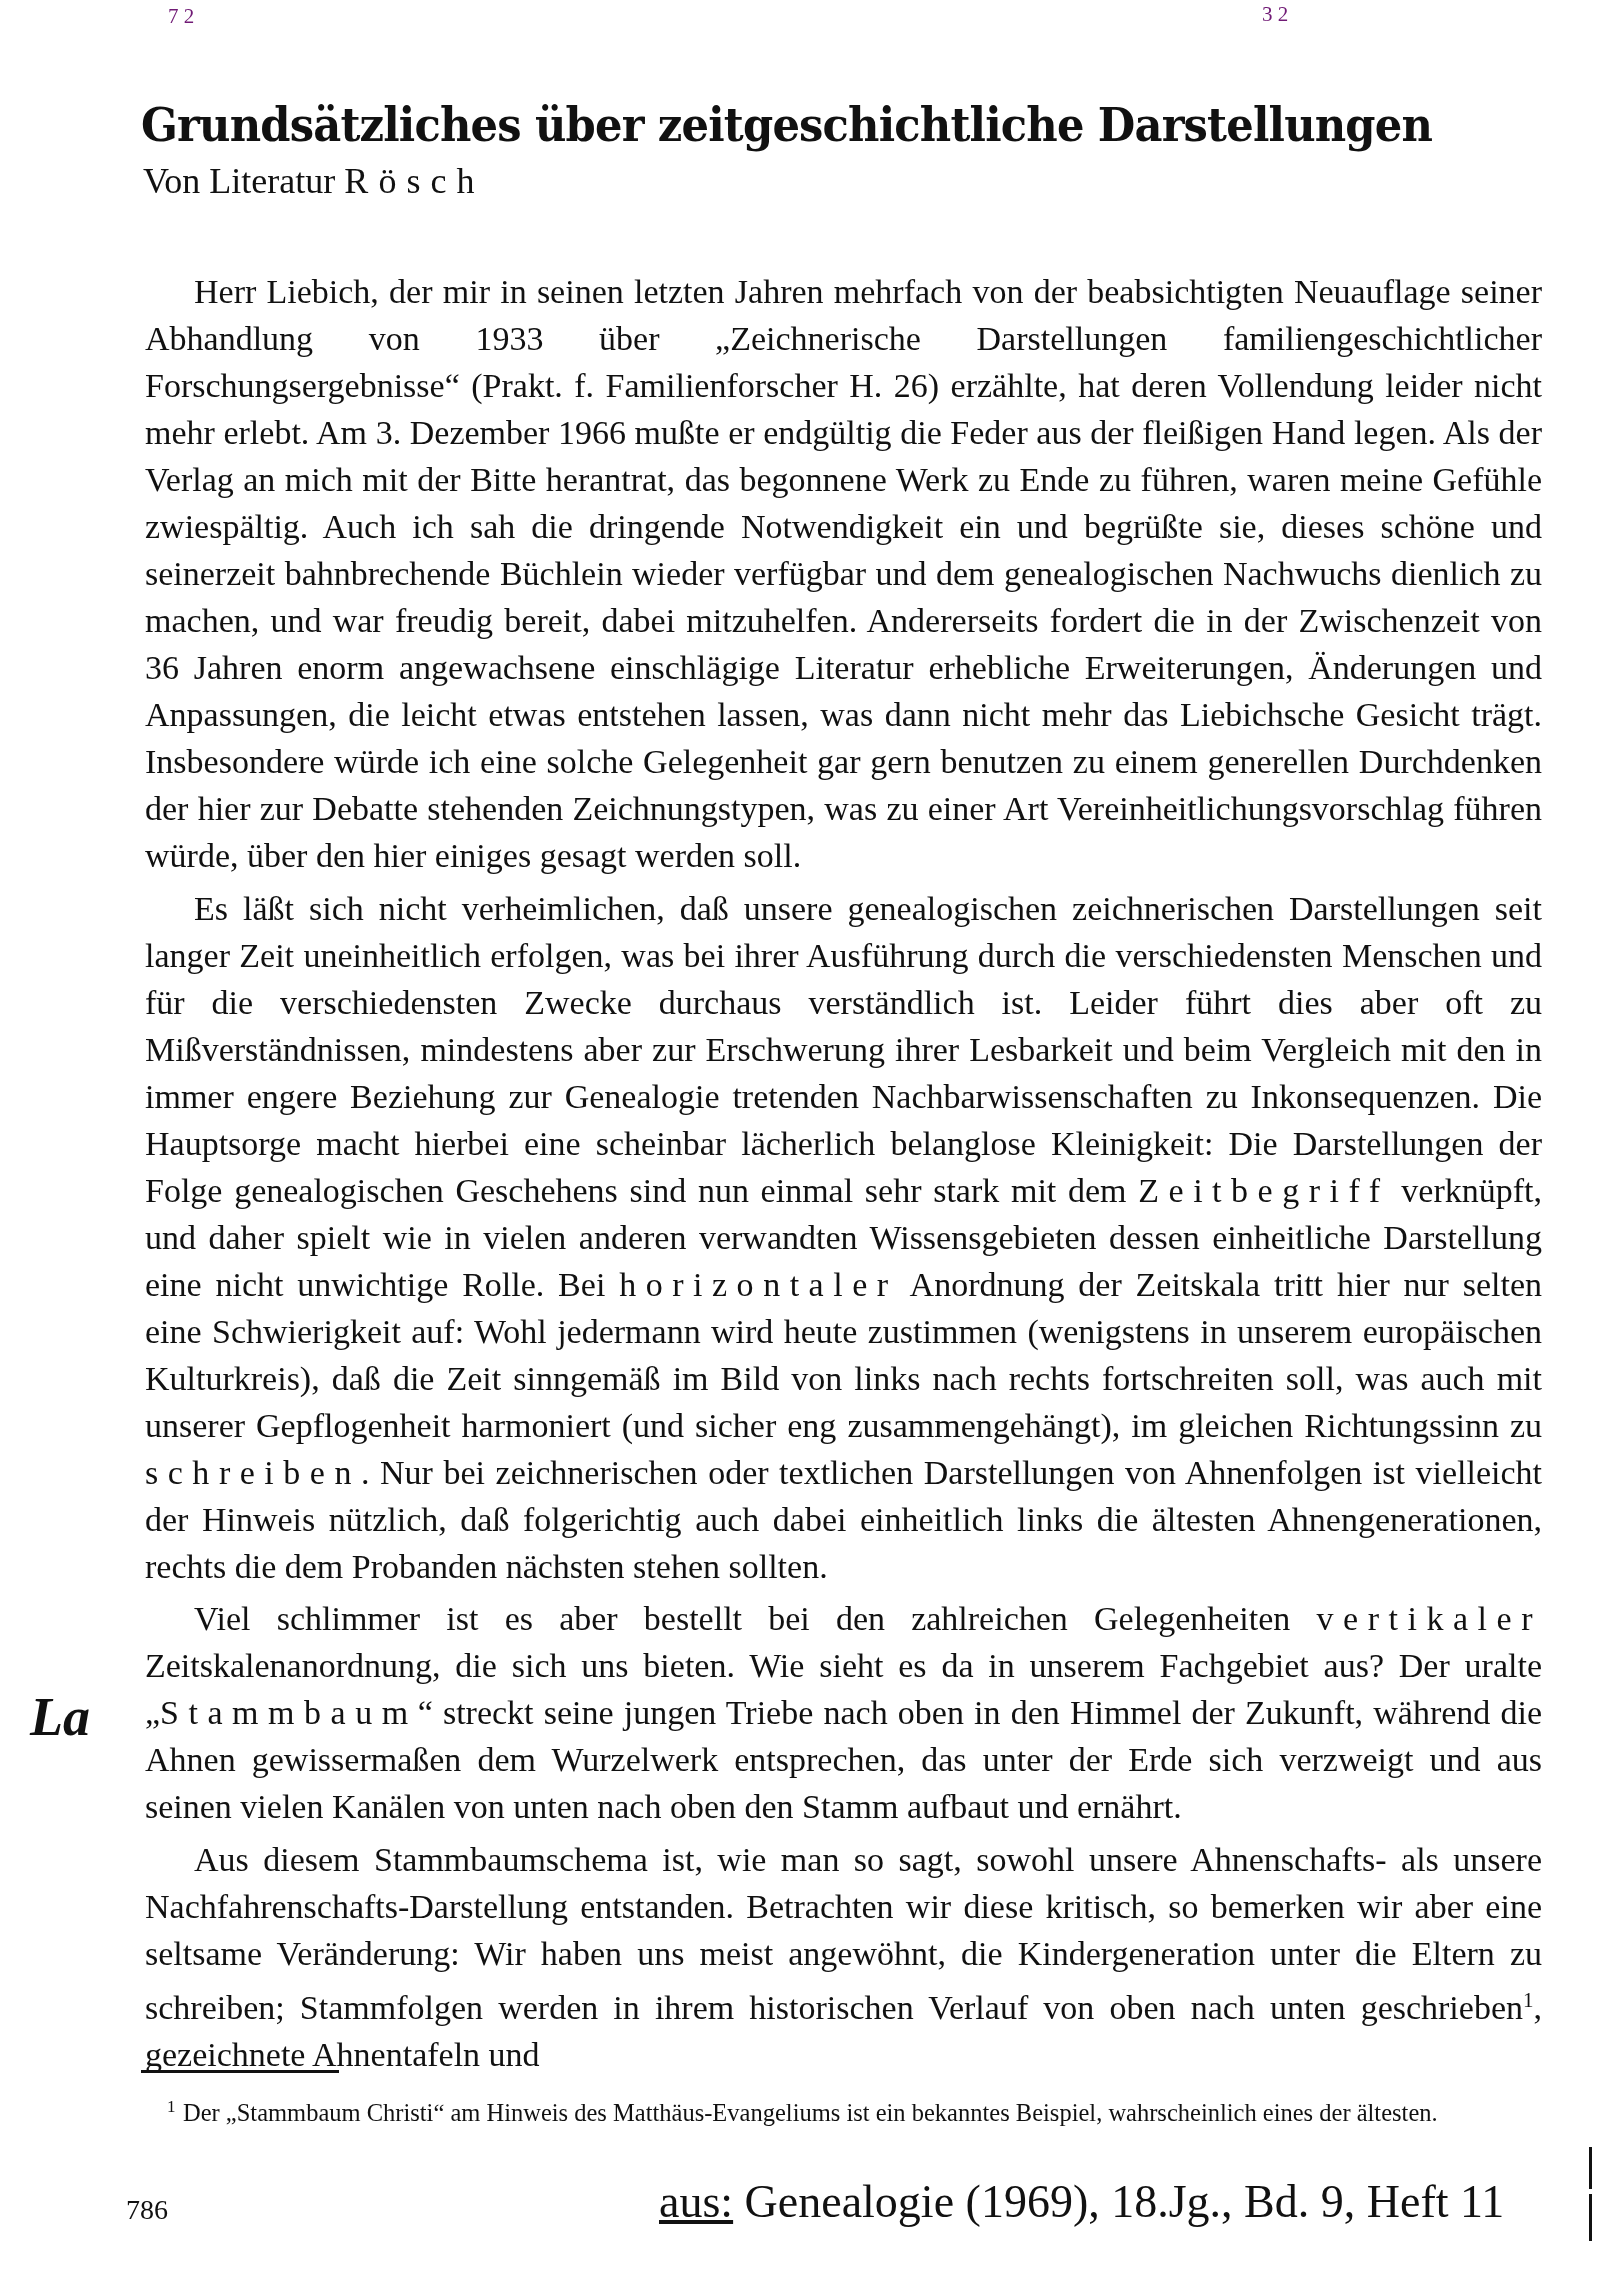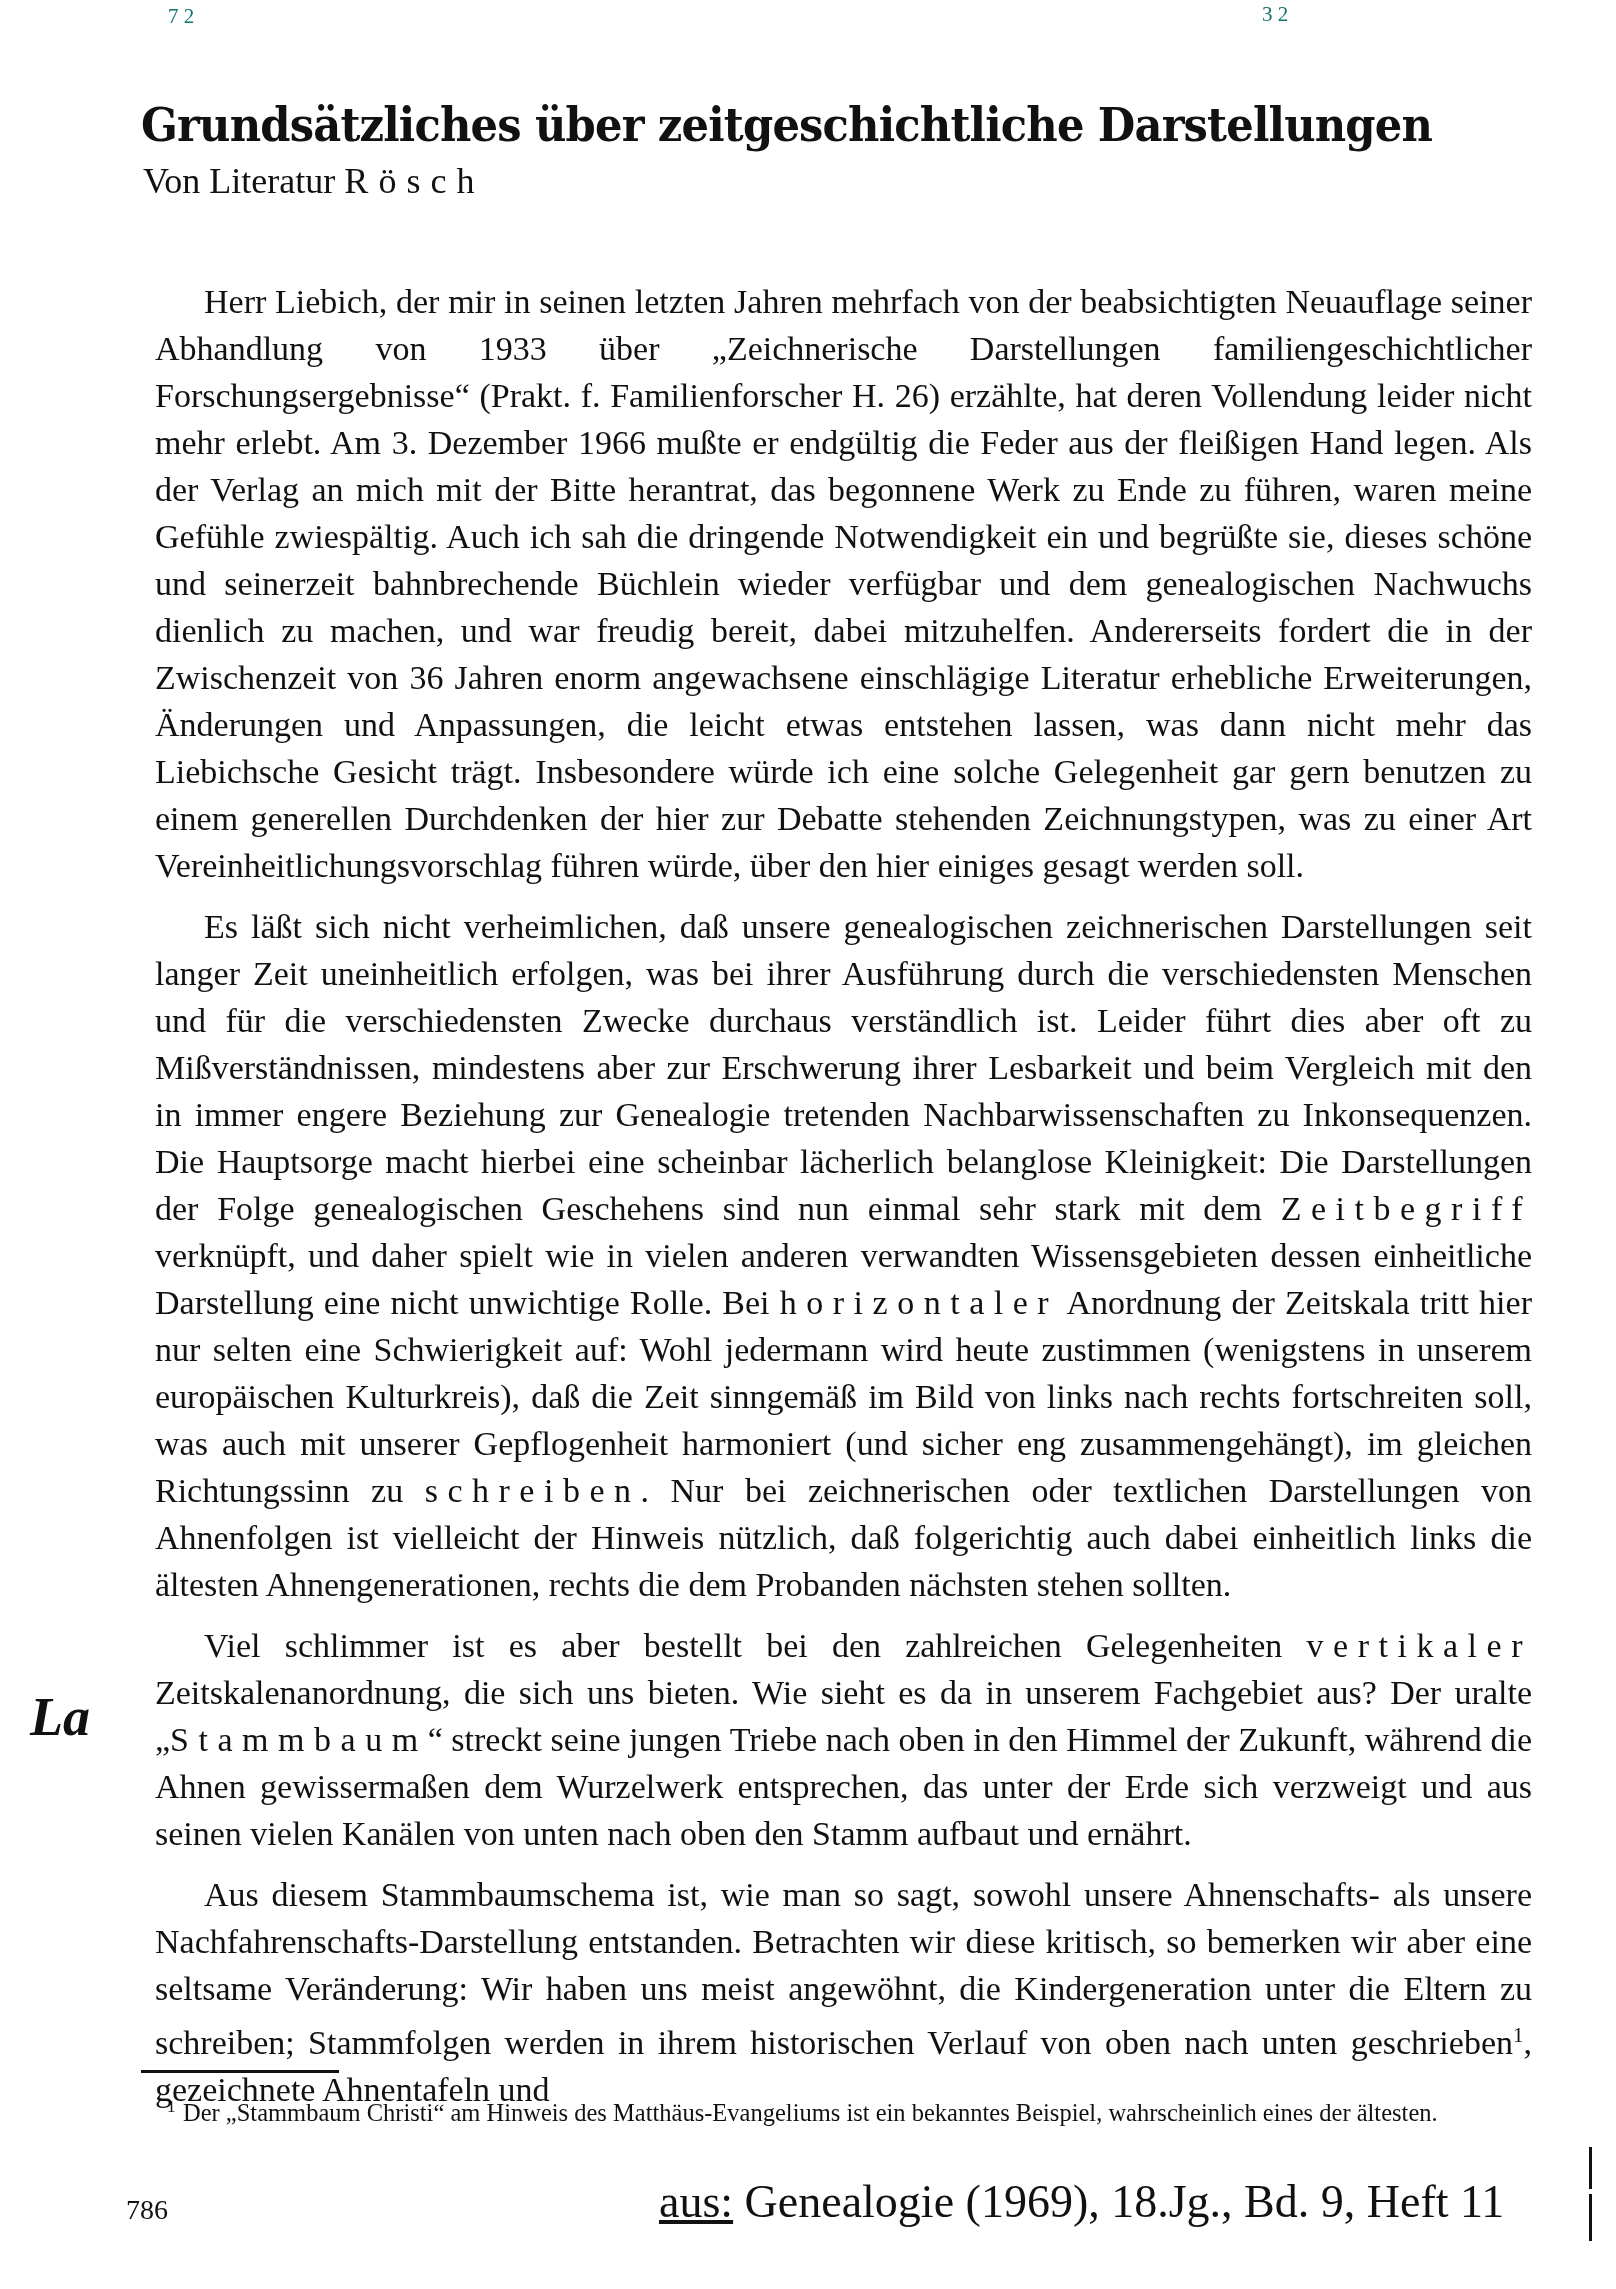--- a/index.html
+++ b/index.html
@@ -1,28 +1,28 @@
 <!DOCTYPE html>
 <html style="font-size:15px"><head>
 <meta charset="utf-8">
 <style>
   html, body { margin: 0; padding: 0; background: #ffffff; }
   body { width: 1617px; height: 2289px; position: relative; overflow: hidden;
          font-family: "Liberation Serif", "DejaVu Serif", serif; color: #111; }
-  .scan-mark { position: absolute; font-size: 21px; color: #0f766e; }
+  .scan-mark { position: absolute; font-size: 21px; color: #701a75; }
   #mark-tl { left: 168px; top: 3.8px; }
   #mark-tr { left: 1262px; top: 1.9px; }
   .title { position: absolute; left: 141px; top: 66px; width: 1394px;
            font-family: "DejaVu Serif", serif; font-weight: bold; font-size: 47px;
            letter-spacing: -0.9px; transform: scaleX(0.92); transform-origin: left; white-space: nowrap; }
   .author { position: absolute; left: 143px; top: 160px; font-size: 36px; }
   .spaced { letter-spacing: 0.28em; }
   .body { position: absolute; left: 141px; top: 264px; width: 1405px;
           font-size: 34px; line-height: 47px; text-align: justify; hyphens: none; }
-  .body p { margin: 14px; text-indent: 49px; }
+  .body p { margin: 4px; text-indent: 49px; }
   .body p + p { margin-top: 5.6px; }
   .footnote-rule { position: absolute; left: 141px; top: 2070px; width: 198px; height: 2.8px; background: #111; }
   .footnote { position: absolute; left: 141px; top: 2086px; width: 1394px; font-size: 24.5px; line-height: 41px; text-align: justify; }
   .footnote .fn-num { font-size: 17px; vertical-align: super; margin-left: 26px; margin-right: 7.5px; }
   .page-number { position: absolute; left: 126px; top: 2194px; font-size: 28px; }
   .source-stamp { position: absolute; left: 659px; top: 2175px; font-size: 46px; white-space: nowrap; }
   .source-stamp .aus { text-decoration: underline; }
   .margin-note { position: absolute; left: 30px; top: 1686px; font-size: 54px; font-weight: bold; font-style: italic; font-family: Liberation Serif, serif; }
   .margin-bar { position: absolute; width: 2.8px; background: #111; left: 1589px; }
   #bar1 { top: 2147px; height: 42px; }

